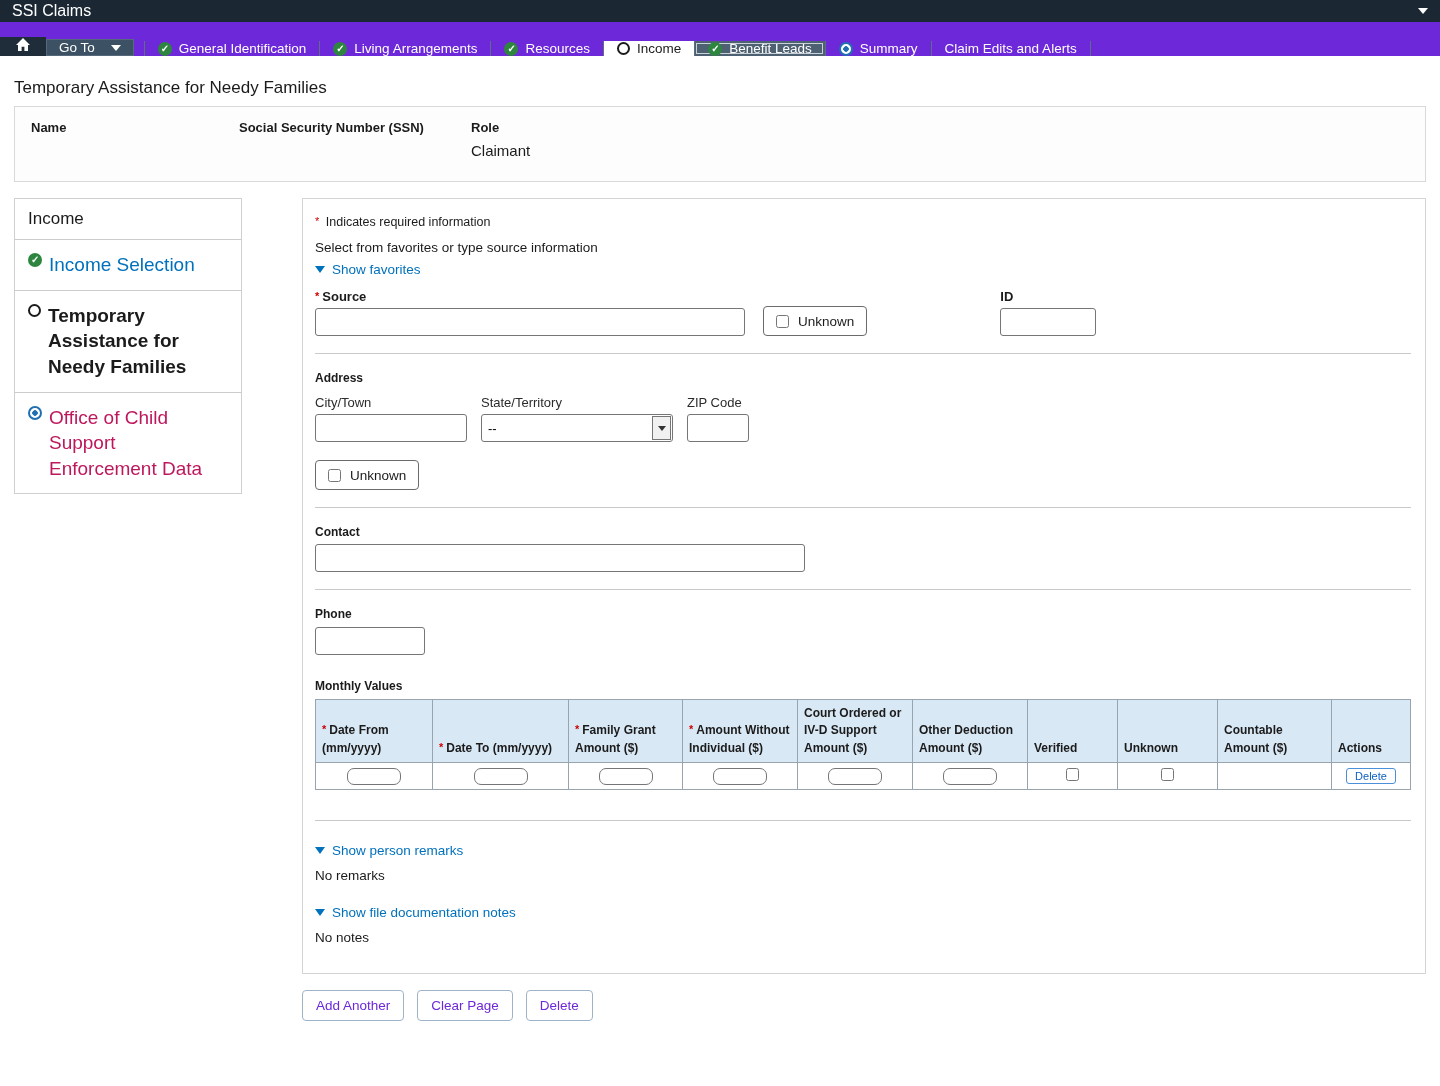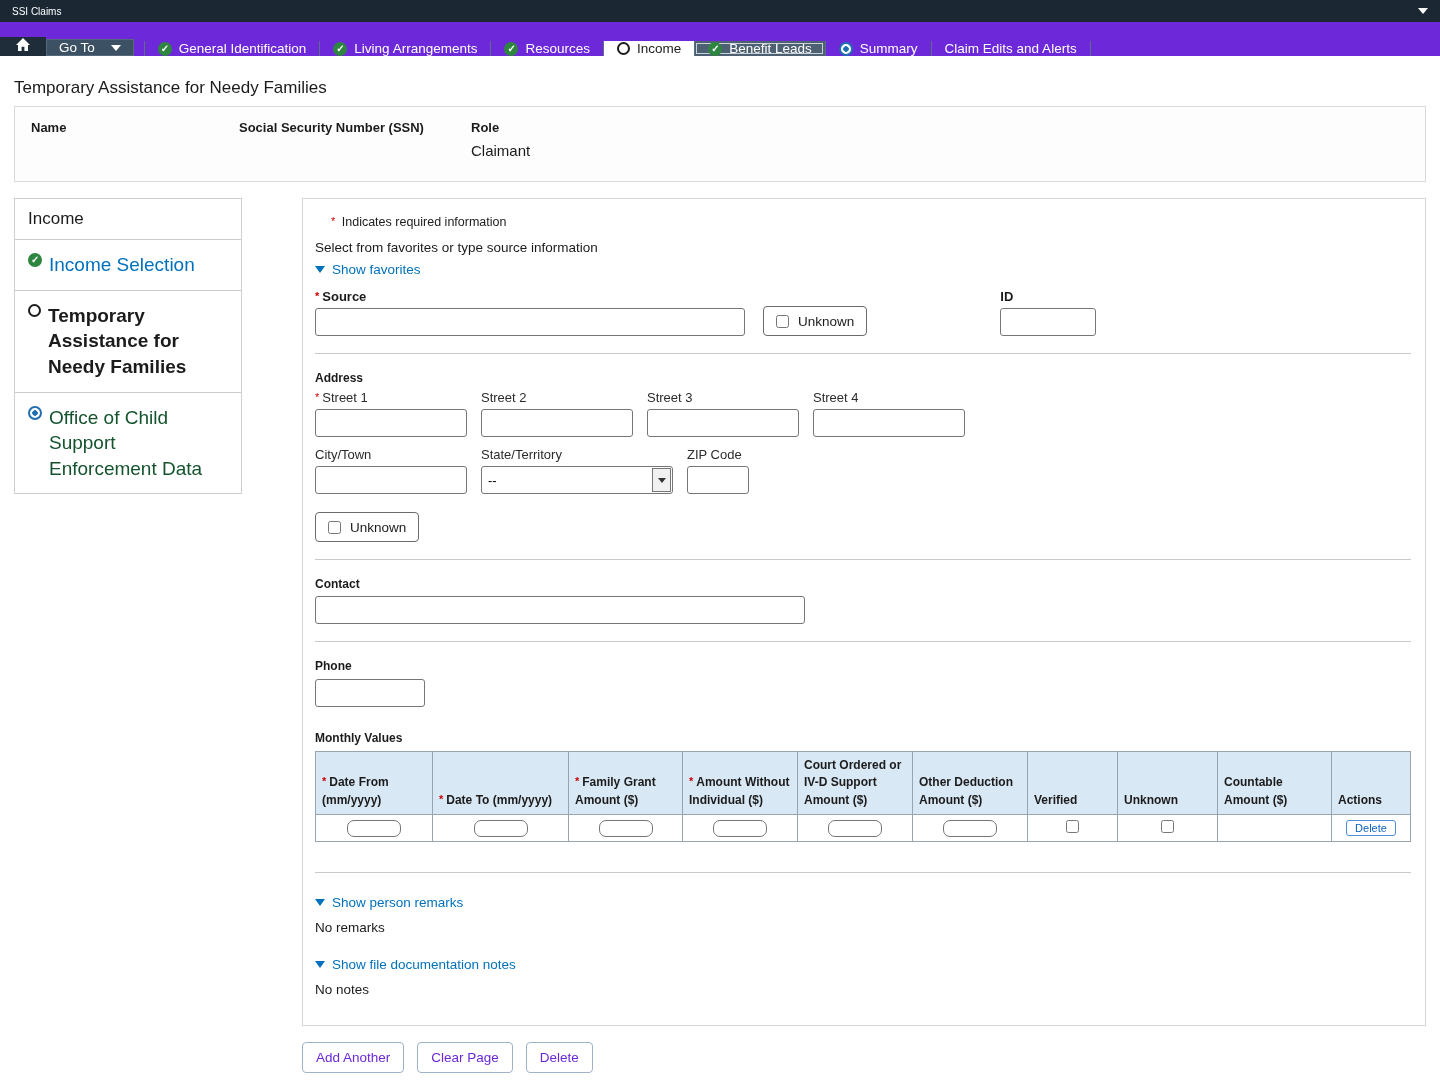--- a/index.html
+++ b/index.html
@@ -1,19 +1,19 @@
 <!DOCTYPE html>
 <html><head>
 <meta charset="utf-8">
 <style>
   * { box-sizing: border-box; margin: 0; padding: 0; font-family: "Liberation Sans", sans-serif; }
   body { width: 1440px; min-height: 1086px; background: #fff; color: #1b1b1b; font-size: 13px; }
 
   
-  .topbar { height: 22px; background: #1b2834; color: #fff; display: flex; align-items: center; padding: 0 12px; font-size: 10px; }
+  .topbar { height: 22px; background: #1b2834; color: #fff; display: flex; align-items: center; padding: 0 12px; font-size: 16px; }
   .flex-spacer { flex: 1; }
   .caret-white { width: 0; height: 0; border-left: 5px solid transparent; border-right: 5px solid transparent; border-top: 6px solid #fff; display: inline-block; }
 
   
   .navbar { height: 34px; background: #6d28d9; display: flex; align-items: flex-end; color: #fff; font-size: 13.5px; }
   .nav-home { width: 46px; background: #1f2d3a; border: none; display: flex; align-items: center; justify-content: center; cursor: pointer; }
   .nav-goto { display: flex; align-items: center; gap: 16px; background: #3c5163; border: 1px solid #55697b; color: #fff; padding: 0 12px; font-size: 13.5px; cursor: pointer; }
   .tabs { display: flex; margin-left: 10px; }
   .tab { display: flex; align-items: center; gap: 7px; padding: 0 13px; border-left: 1px solid #5c6f80; cursor: pointer; white-space: nowrap; }
   .tabs .tab:last-child { border-right: 1px solid #5c6f80; }
@@ -38,25 +38,25 @@
   .content { display: flex; gap: 60px; margin: 16px 14px 0; align-items: flex-start; }
 
   
   .sidebar { width: 228px; border: 1px solid #cfcfcf; background: #fff; flex-shrink: 0; }
   .sidebar-title { font-size: 17px; padding: 10px 13px; border-bottom: 1px solid #ccc; }
   .side-item { display: flex; gap: 7px; padding: 12px 13px; font-size: 19px; border-bottom: 1px solid #ccc; align-items: flex-start; line-height: 1.35; cursor: pointer; }
   .side-item:last-child { border-bottom: none; }
   .side-item .icon-check, .side-item .icon-radio, .side-item .icon-target { margin-top: 1px; }
   .side-item.link { color: #0071bc; }
   .side-item.current { font-weight: bold; }
-  .side-item.muted { color: #14532d; }
+  .side-item.muted { color: #be185d; }
 
   
   .panel { flex: 1; border: 1px solid #d4d4d4; padding: 16px 14px 28px 12px; background: #fff; }
-  .req-note { font-size: 12.5px; margin-left: 16px; }
+  .req-note { font-size: 12.5px; }
   .hint { font-size: 13.5px; margin-top: 11px; }
   .linkrow { display: flex; align-items: center; margin-top: 7px; cursor: pointer; font-size: 13.5px; }
   .bluelink { color: #0071bc; }
   .star { color: #c00; margin-right: 3px; font-size: 11px; position: relative; top: -1px; }
   .field { display: flex; flex-direction: column; }
   .field .lbl { margin-bottom: 4px; font-weight: bold; }
   .field .lbl.plain { font-weight: normal; color: #2b2b2b; }
   .text-input { height: 28px; border: 1px solid #767676; border-radius: 3px; padding: 0 6px; font-size: 13px; background: #fff; }
   input[type="checkbox"] { width: 13px; height: 13px; cursor: pointer; }
   .unknown-box { display: inline-flex; align-items: center; gap: 9px; height: 30px; padding: 0 12px; border: 1px solid #6b6b6b; border-radius: 4px; font-size: 13.5px; background: #fff; cursor: pointer; }
@@ -196,40 +196,20 @@
       <div class="field" style="margin-left:133px">
         <div class="lbl"><span>ID</span></div>
         <input class="text-input" style="width: 96px;">
       </div>
     </div>
 
     <div class="divider"></div>
 
     
     <div class="section-heading">Address</div>
-    <div style="display:flex;gap:14px;margin-top:5px">
-      <div class="field">
-        <div class="lbl plain">
-          <span class="star">*</span><span>Street 1</span>
-        </div>
-        <input class="text-input" style="width: 152px;">
-      </div>
-      <div class="field">
-        <div class="lbl plain">Street 2</div>
-        <input class="text-input" style="width: 152px;">
-      </div>
-      <div class="field">
-        <div class="lbl plain">Street 3</div>
-        <input class="text-input" style="width: 152px;">
-      </div>
-      <div class="field">
-        <div class="lbl plain">Street 4</div>
-        <input class="text-input" style="width: 152px;">
-      </div>
-    </div>
     <div style="display:flex;gap:14px;margin-top:10px">
       <div class="field">
         <div class="lbl plain">City/Town</div>
         <input class="text-input" style="width: 152px;">
       </div>
       <div class="field">
         <div class="lbl plain">State/Territory</div>
         <span class="select-wrap">
           <select>
             <option selected="">--</option>

